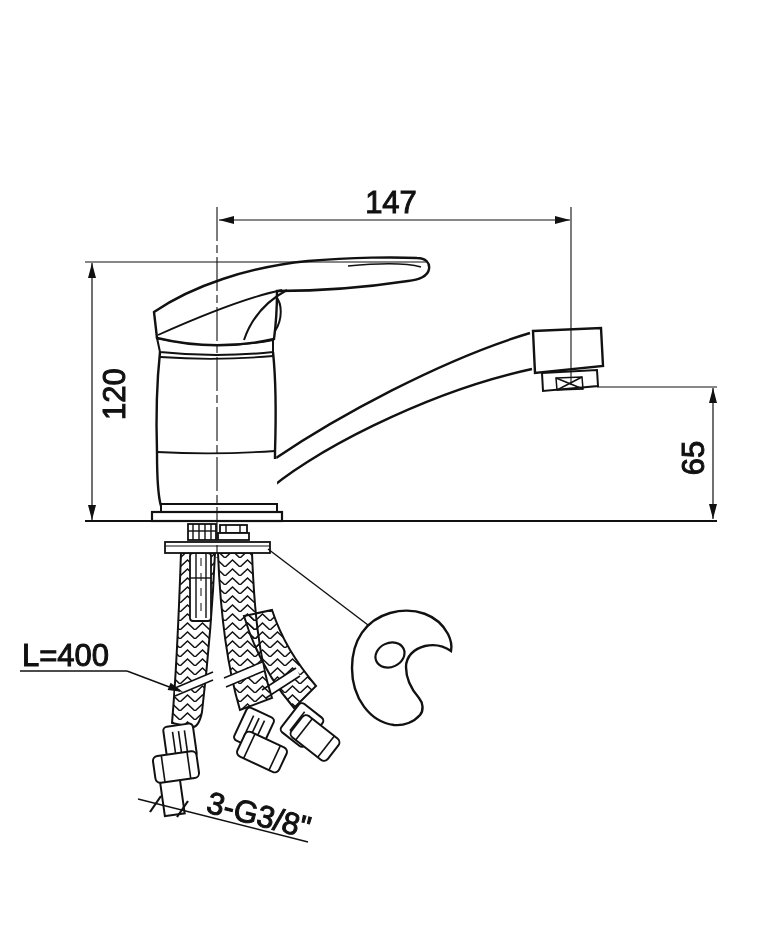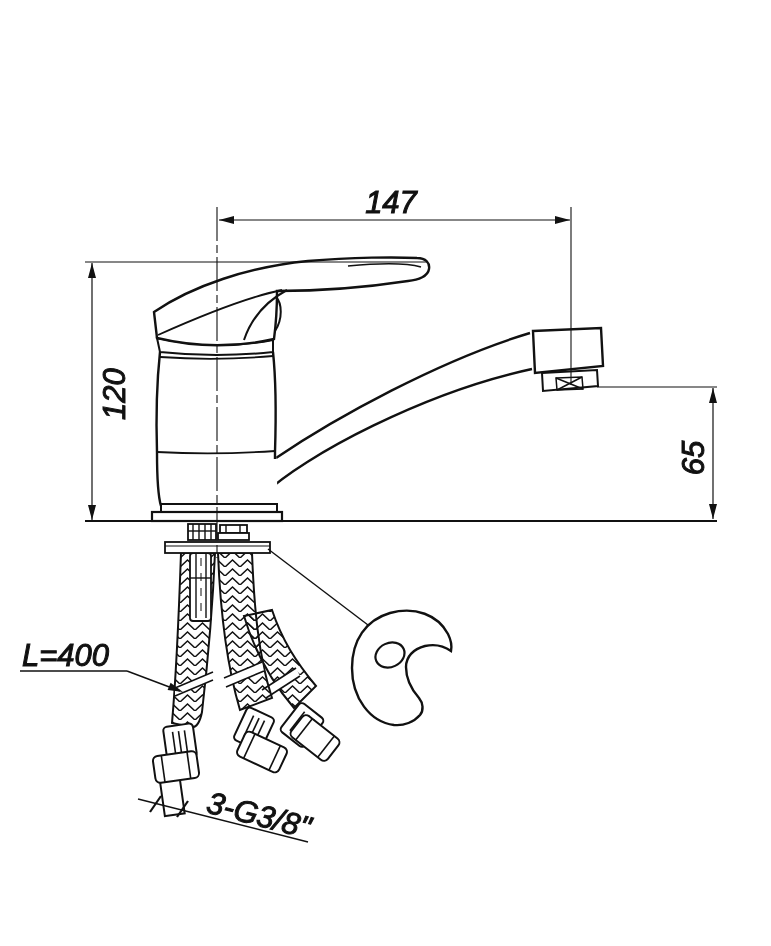--- a/index.html
+++ b/index.html
@@ -2,21 +2,20 @@
 <html><head>
 <meta charset="utf-8">
 <style>
   html,body{margin:0;padding:0;background:#fff;}
   .sheet{
     position:relative;
     width:771px;height:946px;
     background:#fff;
     font-family:"Liberation Sans", sans-serif;
     overflow:hidden;
-    font-style:italic;
   }
   svg{display:block;}
   text{
     font-family:"Liberation Sans", sans-serif;
     fill:#111;
   }
   .dim-text{font-size:31px;}
 </style>
 </head>
 <body>

